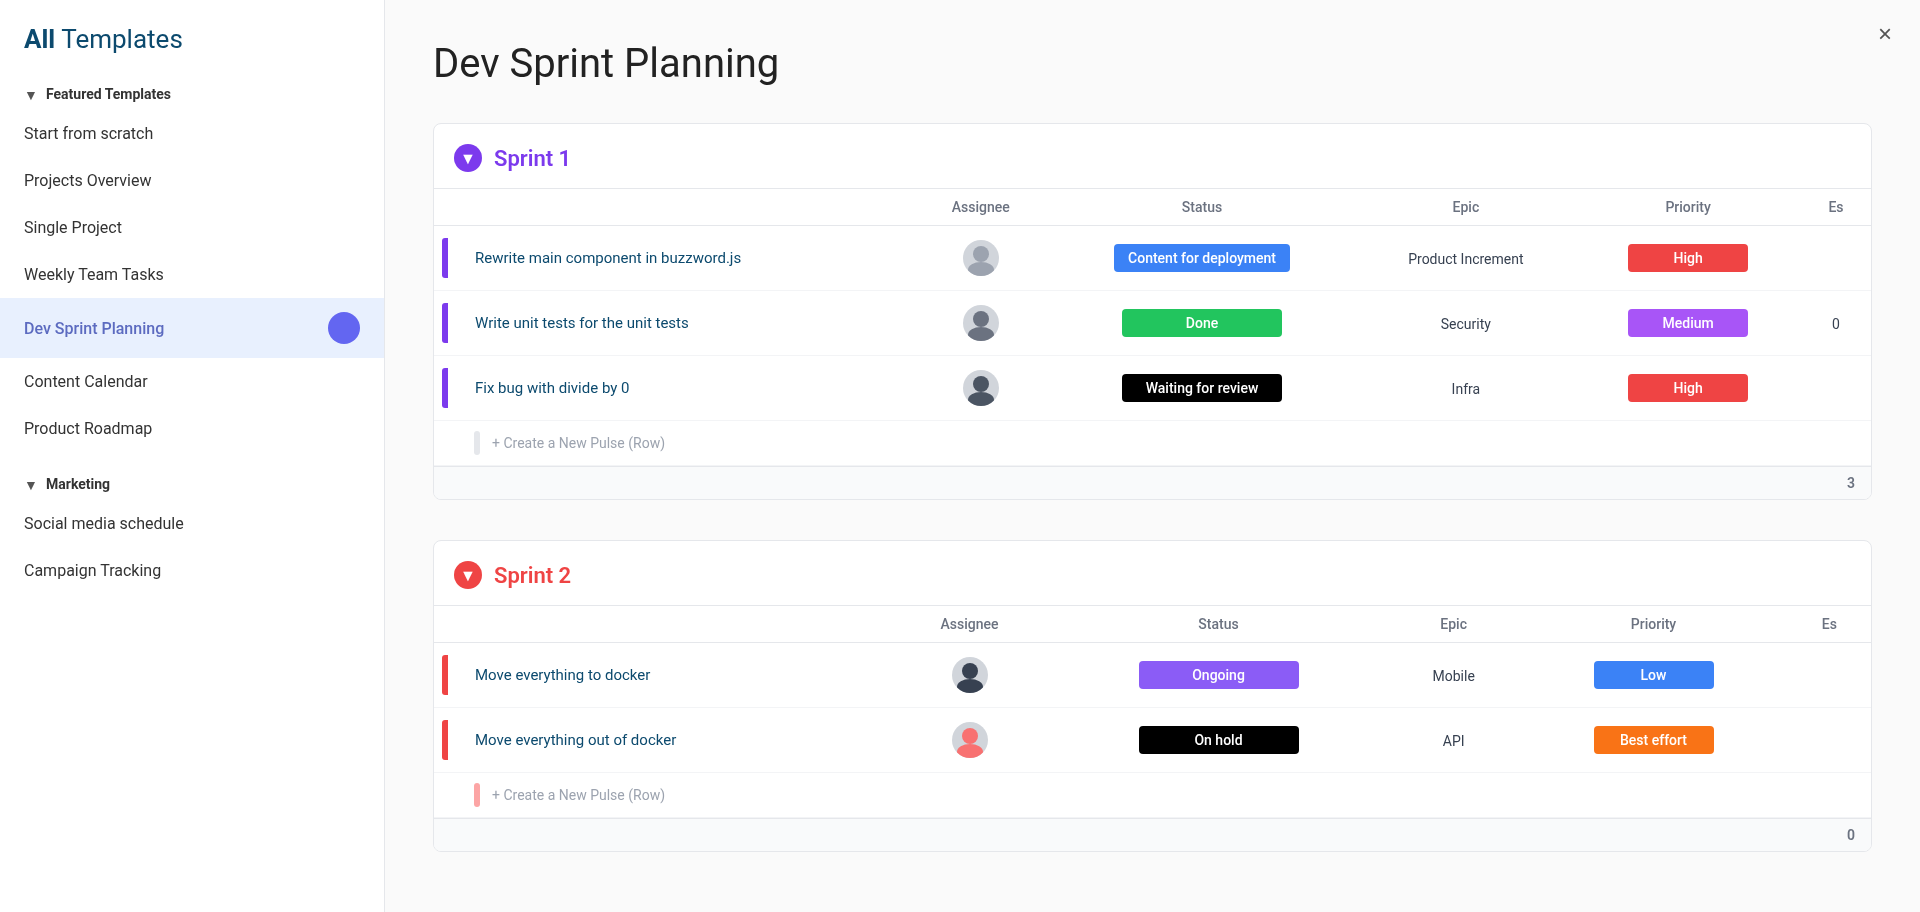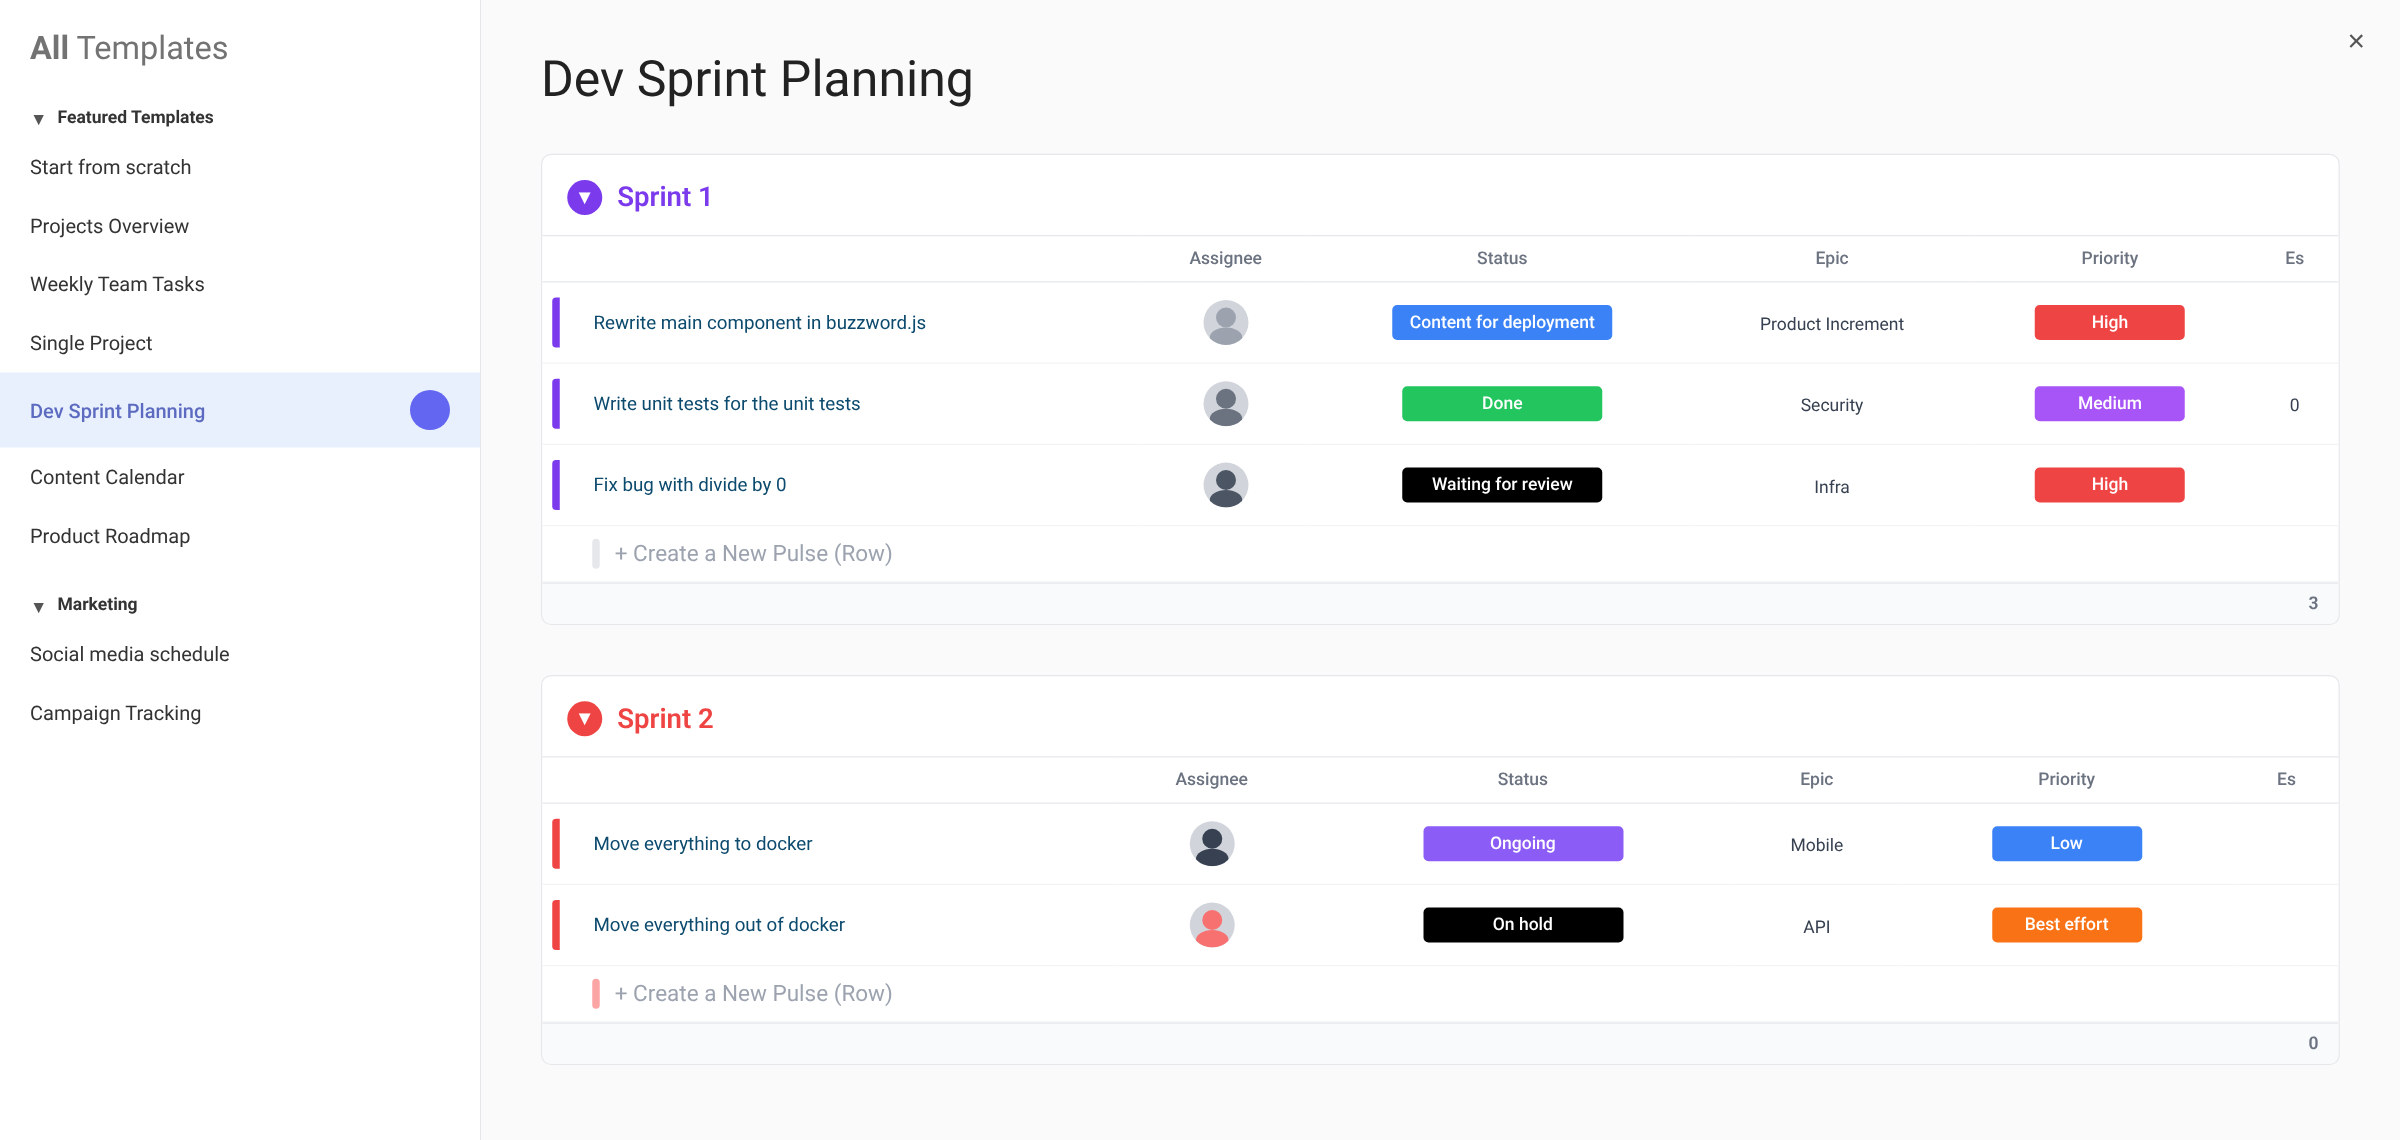--- a/index.html
+++ b/index.html
@@ -20,21 +20,21 @@
       display: flex;
       flex-direction: column;
       overflow-y: auto;
       padding: 24px 0 24px 0;
     }
 
     .sidebar-title {
       font-size: 26px;
       font-weight: 400;
       padding: 0 24px 24px 24px;
-      color: #737373;
+      color: #0c4a6e;
     }
     .sidebar-title strong {
       font-weight: 700;
     }
 
     .sidebar-section-header {
       display: flex;
       align-items: center;
       gap: 8px;
       padding: 8px 24px;
@@ -239,21 +239,21 @@
     .epic-text {
       font-size: 14px;
       color: #374151;
     }
 
     .create-row td {
       padding: 10px 16px 10px 40px;
       text-align: left;
     }
     .create-pulse {
-      font-size: 18px;
+      font-size: 14px;
       color: #9ca3af;
       cursor: pointer;
     }
 
     .es-value {
       font-size: 14px;
       color: #374151;
     }
 
     .sidebar-item-wrapper {
@@ -270,22 +270,22 @@
     <strong>All</strong><span> Templates</span>
   </div>
 
   <div class="sidebar-section-header">
     <span class="chevron">▼</span>
     <span>Featured Templates</span>
   </div>
 
   <div class="sidebar-item">Start from scratch</div>
   <div class="sidebar-item">Projects Overview</div>
+  <div class="sidebar-item">Single Project</div>
   <div class="sidebar-item">Weekly Team Tasks</div>
-  <div class="sidebar-item">Single Project</div>
   <div class="sidebar-item active sidebar-item-wrapper" style="display:flex; align-items:center; justify-content:space-between;">
     <span>Dev Sprint Planning</span>
     <div style="width:32px;height:32px;background:#6366f1;border-radius:50%;display:flex;align-items:center;justify-content:center;"></div>
   </div>
   <div class="sidebar-item">Content Calendar</div>
   <div class="sidebar-item">Product Roadmap</div>
 
   <div class="sidebar-section-header" style="margin-top:16px;">
     <span class="chevron">▼</span>
     <span>Marketing</span>

